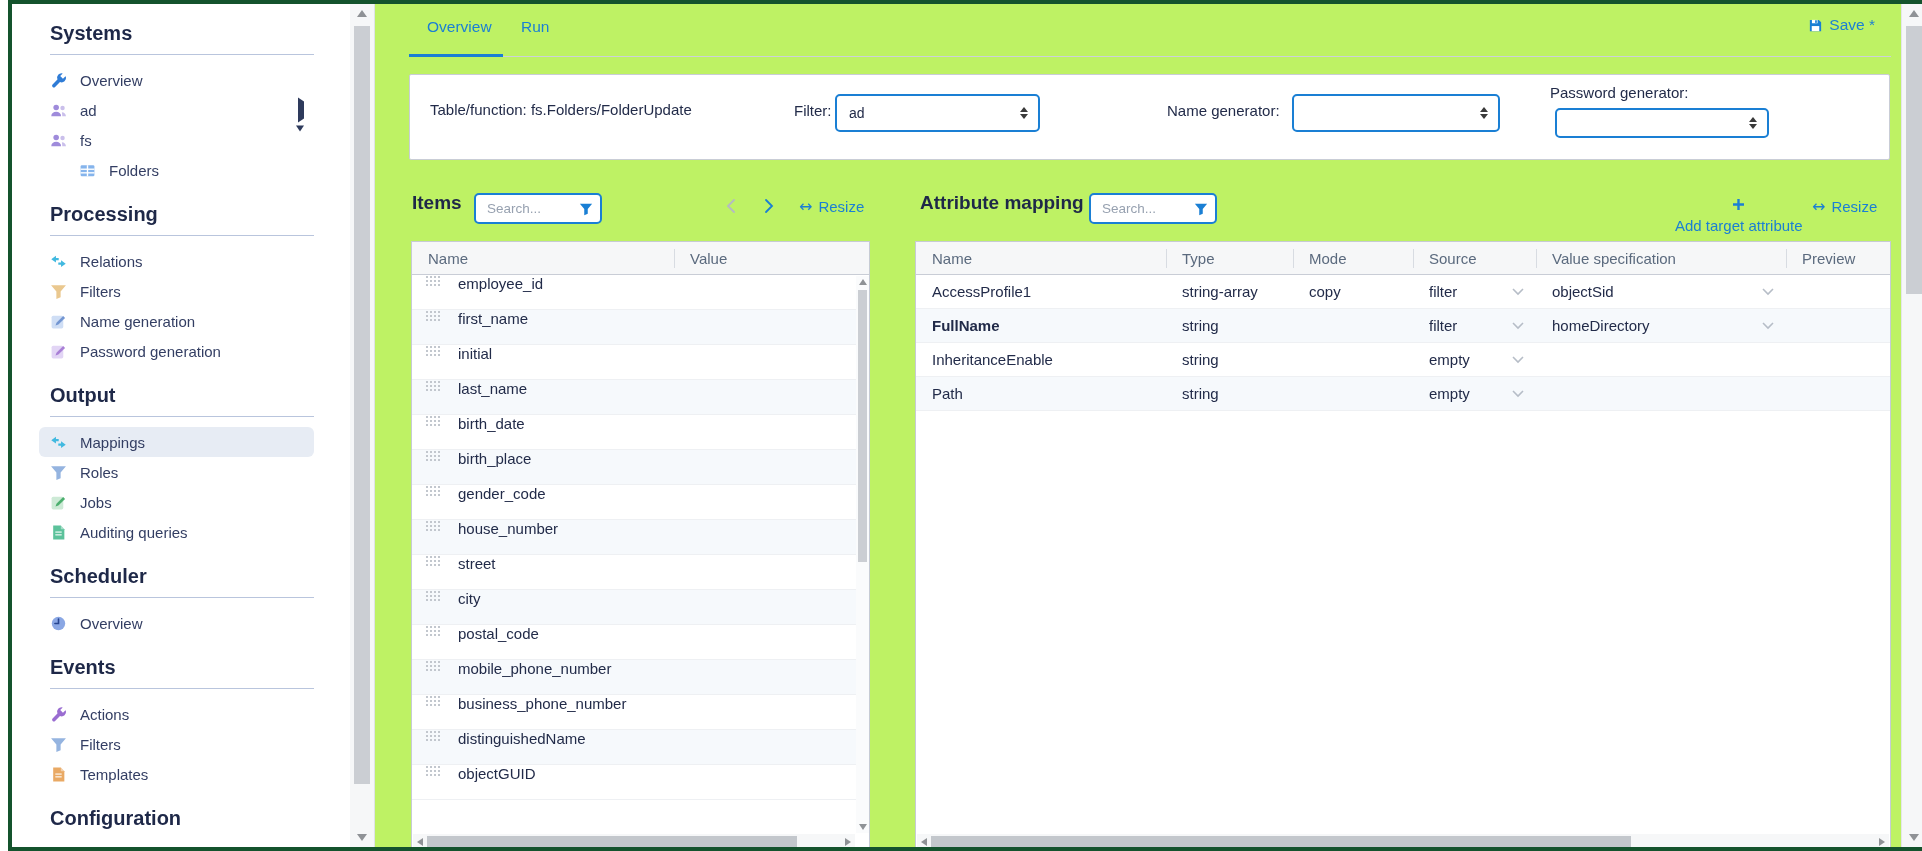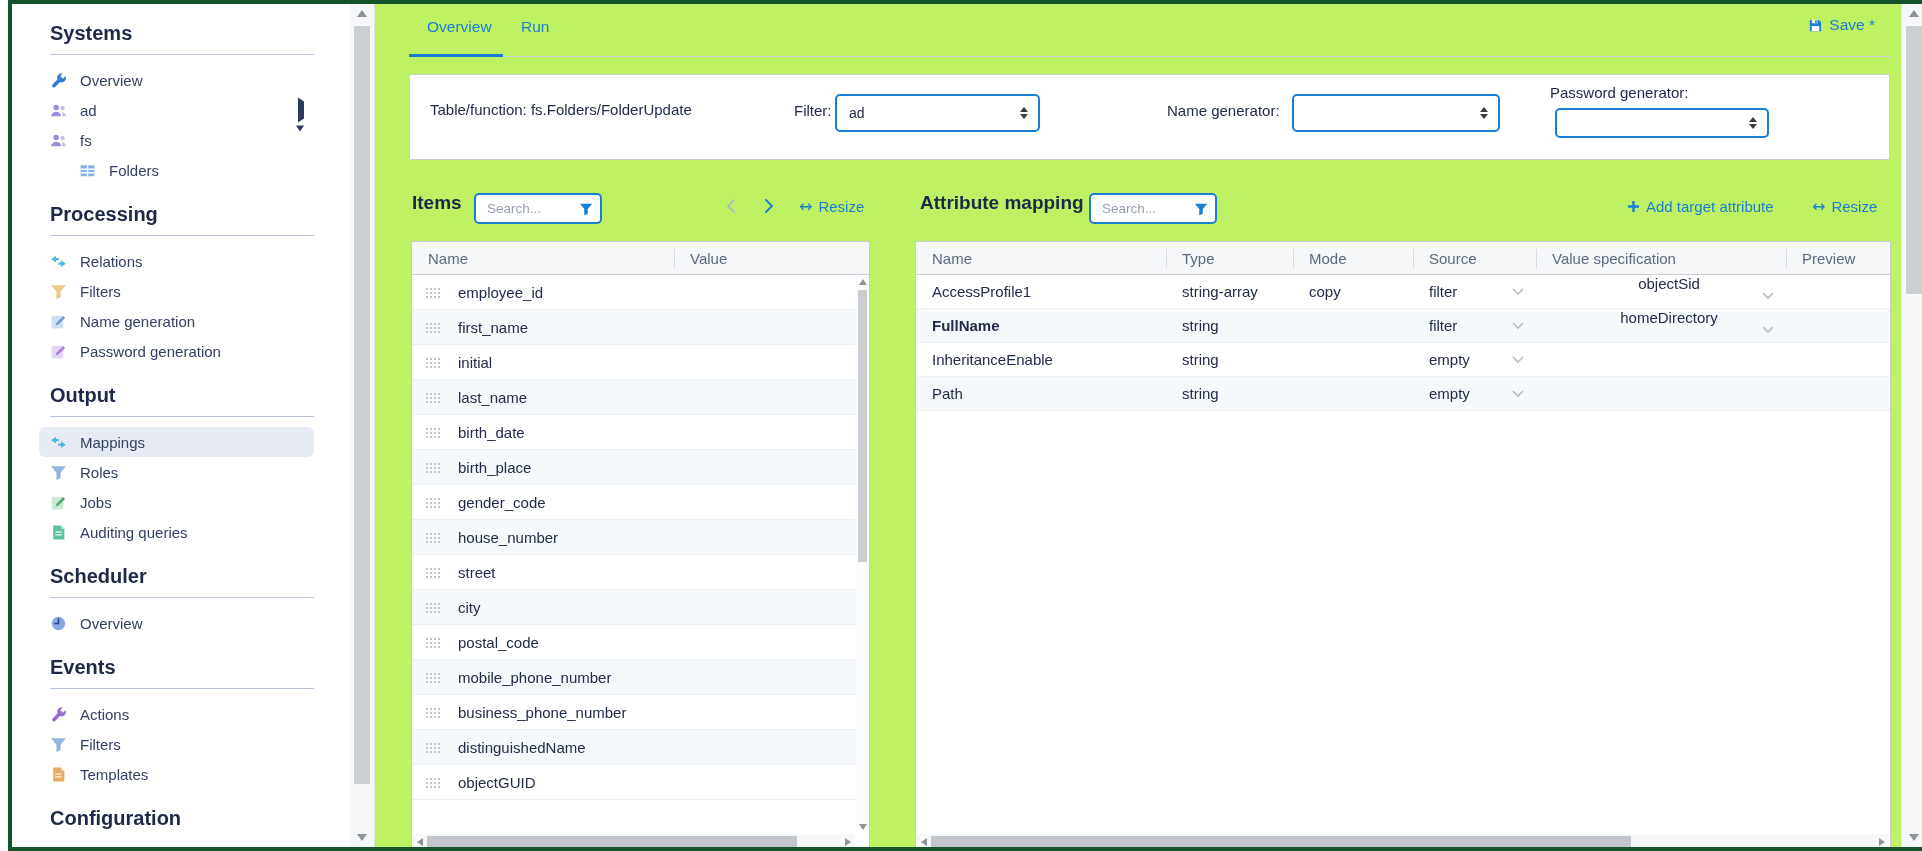--- a/index.html
+++ b/index.html
@@ -64,44 +64,44 @@
   .items-search{left:99px;top:189px;}
   .map-search{left:714px;top:189px;}
   .searchbox input{border:none;outline:none;width:88px;margin-left:9px;font-size:13.5px;font-family:inherit;color:#222b49;}
   .searchbox input::placeholder{color:#97a1b0;}
   .searchbox .funnel{margin-left:auto;margin-right:7px;display:inline-flex;}
   .nav-chev{position:absolute;top:194px;display:inline-flex;cursor:pointer;}
   .nav-prev{left:350px;color:#b4bac2;}
   .nav-next{left:389px;color:#1a7fd4;}
   .blue-link{position:absolute;display:flex;align-items:center;gap:6px;font-size:15px;color:#1a7fd4;cursor:pointer;}
   .items-resize{left:424px;top:194px;}
-  .map-add{left:1252px;top:194px;}
+  .map-add{left:1300px;top:194px;flex-direction:column;}
   .map-resize{left:1437px;top:194px;}
   .hdbl-arrow{font-family:"DejaVu Sans",sans-serif;font-size:16px;line-height:14px;}
 
   
   .dtable{position:absolute;top:237px;height:610px;border:1px solid #c6cbd4;box-sizing:border-box;background:#fff;}
   .itable{left:36px;width:459px;}
   .mtable{left:540px;width:976px;}
   .thead{display:flex;height:33px;align-items:center;background:#f6f7f8;border-bottom:1px solid #c9cdd6;box-sizing:border-box;}
   .hcell{position:relative;font-size:15px;color:#5b6a7e;padding-left:16px;box-sizing:border-box;height:100%;display:flex;align-items:center;}
   .hcell:not(:first-child)::before{content:"";position:absolute;left:0;top:7px;height:19px;width:1px;background:#d8dce2;}
   .ih-name{width:262px;}
   .ih-value{flex:1;}
-  .irow{display:flex;align-items:center;height:35px;border-bottom:1px solid #eef0f3;box-sizing:border-box;padding-right:16px;}
+  .irow{display:flex;height:35px;border-bottom:1px solid #eef0f3;box-sizing:border-box;padding-right:16px;}
   .itable-body .irow:nth-of-type(even){background:#f6f9fc;}
   .drag{width:15px;height:11px;margin-left:13px;background-image:radial-gradient(circle,#c2c7ce 1.2px,transparent 1.4px);background-size:4px 4px;background-position:0 0;cursor:grab;flex:none;}
   .iname{margin-left:18px;font-size:15px;color:#222b49;}
   .itable-body{position:absolute;left:0;right:13px;top:33px;bottom:16px;overflow:hidden;}
 
   .mh-name{width:250px;}.mh-type{width:127px;}.mh-mode{width:120px;}.mh-source{width:123px;}.mh-vspec{width:250px;}.mh-preview{flex:1;}
   .mrow{display:flex;height:34px;border-bottom:1px solid #eef0f3;box-sizing:border-box;}
   .mtable-body .mrow:nth-of-type(even){background:#f6f9fc;}
   .mcell{display:flex;align-items:center;padding-left:16px;box-sizing:border-box;font-size:15px;color:#222b49;}
-  .c-name{width:250px;}.c-type{width:127px;}.c-mode{width:120px;}.c-source{width:123px;}.c-vspec{width:250px;flex-direction:column;}.c-preview{flex:1;}
+  .c-name{width:250px;}.c-type{width:127px;}.c-mode{width:120px;}.c-source{width:123px;}.c-vspec{width:250px;}.c-preview{flex:1;}
   .cell-chev{margin-left:auto;margin-right:12px;display:inline-flex;cursor:pointer;}
 
   
   .it-vsb{position:absolute;top:34px;bottom:17px;right:0;width:13px;background:#fafbfc;}
   .it-vsb .sb-thumb{left:2px;right:2px;}
   .it-vsb .tri-u{position:absolute;top:3px;left:50%;transform:translateX(-50%);width:0;height:0;border-left:4px solid transparent;border-right:4px solid transparent;border-bottom:6px solid #8f9296;}
   .it-vsb .tri-dn{position:absolute;bottom:3px;left:50%;transform:translateX(-50%);width:0;height:0;border-left:4px solid transparent;border-right:4px solid transparent;border-top:6px solid #8f9296;}
   .hsb{position:absolute;left:1px;bottom:1px;height:15px;background:#f6f7f8;display:flex;align-items:center;}
   .it-hsb{right:14px;}
   .mt-hsb{right:1px;}

